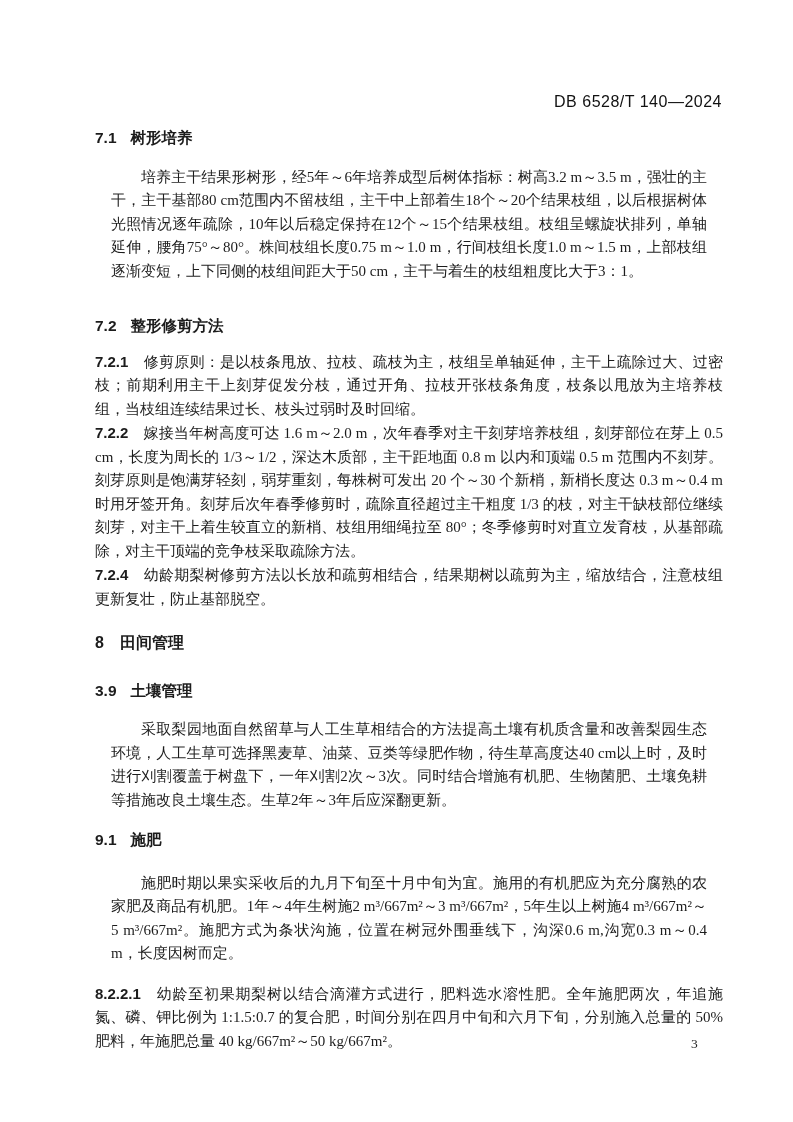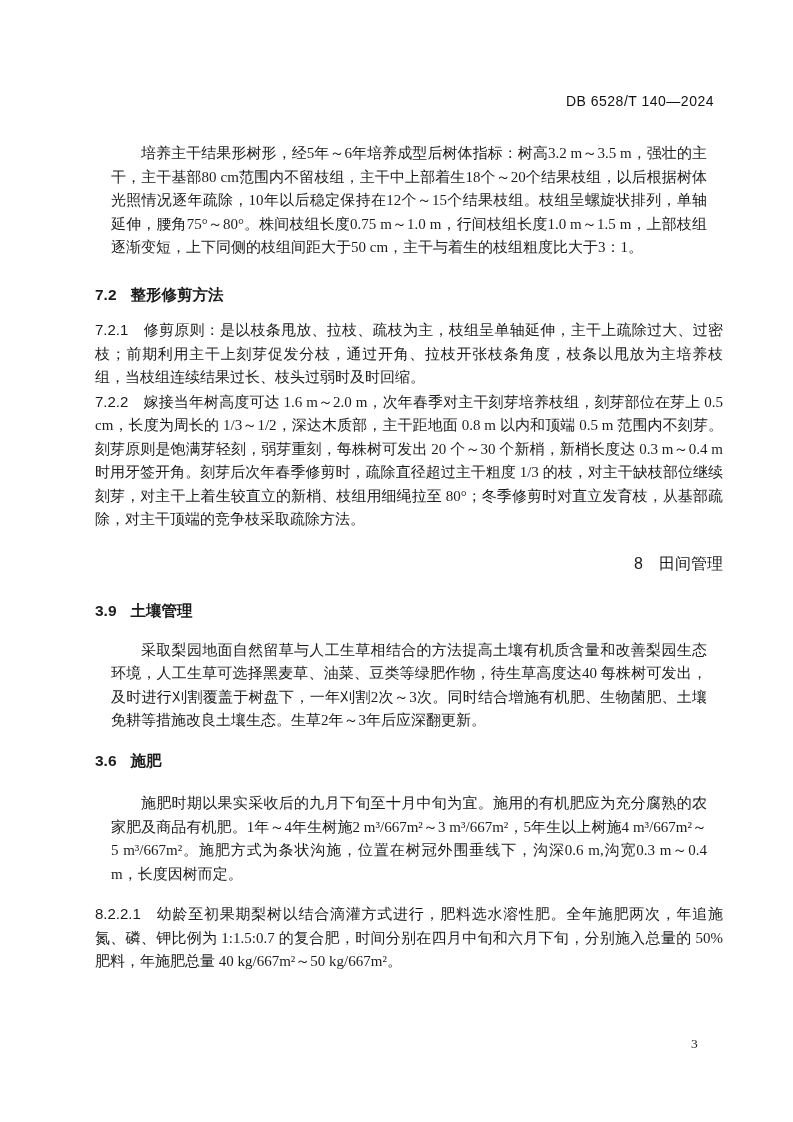--- a/index.html
+++ b/index.html
@@ -10,23 +10,23 @@
     position: relative;
     font-family: "Liberation Serif", "DejaVu Serif", serif;
     color: #1c1c1c;
     box-sizing: border-box;
     outline: 1px solid #e8e8e8;
     overflow: hidden;
   }
   .page-header {
     position: absolute;
     top: 93px;
-    right: 79px;
+    right: 71px;
     font-family: "Liberation Sans", "DejaVu Sans", sans-serif;
-    font-size: 14px;
+    font-size: 16px;
     letter-spacing: 0.5px;
     color: #111;
   }
   .content {
     position: absolute;
     top: 126px;
     left: 95px;
     width: 628px;
     font-size: 15px;
     line-height: 23.5px;
@@ -35,84 +35,90 @@
   .heading {
     font-family: "Liberation Sans", "DejaVu Sans", sans-serif;
     font-weight: bold;
     font-size: 15.5px;
     text-align: left;
     margin: 0 0 12px 0;
   }
   .heading .h-num { margin-right: 14px; }
   .chapter-heading {
     font-family: "Liberation Sans", "DejaVu Sans", sans-serif;
-    font-weight: normal;
+    font-weight: bold;
     font-size: 16px;
-    text-align: right;
+    text-align: left;
     margin: 20px 0 24px 0;
   }
   .chapter-heading .h-num { margin-right: 16px; }
-  .mt-h { margin-top: 23px; }
+  .mt-h { margin-top: 31px; }
   .para {
     margin: 16px;
     text-indent: 2em;
   }
   .clause {
     margin: 0;
     text-indent: 0;
   }
   .clause .clause-num {
     font-family: "Liberation Sans", "DejaVu Sans", sans-serif;
-    font-weight: normal;
+    font-weight: bold;
     margin-right: 15px;
   }
   .page-number {
     position: absolute;
     top: 1036px;
     left: 691px;
     font-size: 13.5px;
     color: #222;
   }
 </style>
 </head>
 <body>
 
 <div class="page-header">DB 6528/T 140—2024</div>
 
 <div class="content">
 
+  <div class="heading">
+    <span class="h-num">7.1</span><span>树形培养</span>
+  </div>
 
   <p class="para">培养主干结果形树形，经5年～6年培养成型后树体指标：树高3.2 m～3.5 m，强壮的主干，主干基部80 cm范围内不留枝组，主干中上部着生18个～20个结果枝组，以后根据树体光照情况逐年疏除，10年以后稳定保持在12个～15个结果枝组。枝组呈螺旋状排列，单轴延伸，腰角75°～80°。株间枝组长度0.75 m～1.0 m，行间枝组长度1.0 m～1.5 m，上部枝组逐渐变短，上下同侧的枝组间距大于50 cm，主干与着生的枝组粗度比大于3：1。</p>
 
   <div class="heading mt-h">
     <span class="h-num">7.2</span><span>整形修剪方法</span>
   </div>
 
   <p class="clause">
     <span class="clause-num">7.2.1</span><span>修剪原则：是以枝条甩放、拉枝、疏枝为主，枝组呈单轴延伸，主干上疏除过大、过密枝；前期利用主干上刻芽促发分枝，通过开角、拉枝开张枝条角度，枝条以甩放为主培养枝组，当枝组连续结果过长、枝头过弱时及时回缩。</span>
   </p>
 
   <p class="clause">
     <span class="clause-num">7.2.2</span><span>嫁接当年树高度可达 1.6 m～2.0 m，次年春季对主干刻芽培养枝组，刻芽部位在芽上 0.5 cm，长度为周长的 1/3～1/2，深达木质部，主干距地面 0.8 m 以内和顶端 0.5 m 范围内不刻芽。刻芽原则是饱满芽轻刻，弱芽重刻，每株树可发出 20 个～30 个新梢，新梢长度达 0.3 m～0.4 m 时用牙签开角。刻芽后次年春季修剪时，疏除直径超过主干粗度 1/3 的枝，对主干缺枝部位继续刻芽，对主干上着生较直立的新梢、枝组用细绳拉至 80°；冬季修剪时对直立发育枝，从基部疏除，对主干顶端的竞争枝采取疏除方法。</span>
   </p>
 
 
+  <p class="clause">
+    <span class="clause-num">7.2.4</span><span>幼龄期梨树修剪方法以长放和疏剪相结合，结果期树以疏剪为主，缩放结合，注意枝组更新复壮，防止基部脱空。</span>
+  </p>
 
   <div class="chapter-heading">
     <span class="h-num">8</span><span>田间管理</span>
   </div>
 
   <div class="heading">
     <span class="h-num">3.9</span><span>土壤管理</span>
   </div>
 
-  <p class="para">采取梨园地面自然留草与人工生草相结合的方法提高土壤有机质含量和改善梨园生态环境，人工生草可选择黑麦草、油菜、豆类等绿肥作物，待生草高度达40 每株树可发出，及时进行刈割覆盖于树盘下，一年刈割2次～3次。同时结合增施有机肥、生物菌肥、土壤免耕等措施改良土壤生态。生草2年～3年后应深翻更新。</p>
+  <p class="para">采取梨园地面自然留草与人工生草相结合的方法提高土壤有机质含量和改善梨园生态环境，人工生草可选择黑麦草、油菜、豆类等绿肥作物，待生草高度达40 cm以上时，及时进行刈割覆盖于树盘下，一年刈割2次～3次。同时结合增施有机肥、生物菌肥、土壤免耕等措施改良土壤生态。生草2年～3年后应深翻更新。</p>
 
   <div class="heading" style="margin-top:15px; margin-bottom:20px;">
-    <span class="h-num">3.6</span><span>施肥</span>
+    <span class="h-num">9.1</span><span>施肥</span>
   </div>
 
 
   <p class="para">施肥时期以果实采收后的九月下旬至十月中旬为宜。施用的有机肥应为充分腐熟的农家肥及商品有机肥。1年～4年生树施2 m³/667m²～3 m³/667m²，5年生以上树施4 m³/667m²～5 m³/667m²。施肥方式为条状沟施，位置在树冠外围垂线下，沟深0.6 m,沟宽0.3 m～0.4 m，长度因树而定。</p>
 
 
   <p class="clause">
     <span class="clause-num">8.2.2.1</span><span>幼龄至初果期梨树以结合滴灌方式进行，肥料选水溶性肥。全年施肥两次，年追施氮、磷、钾比例为 1:1.5:0.7 的复合肥，时间分别在四月中旬和六月下旬，分别施入总量的 50%肥料，年施肥总量 40 kg/667m²～50 kg/667m²。</span>
   </p>
 

